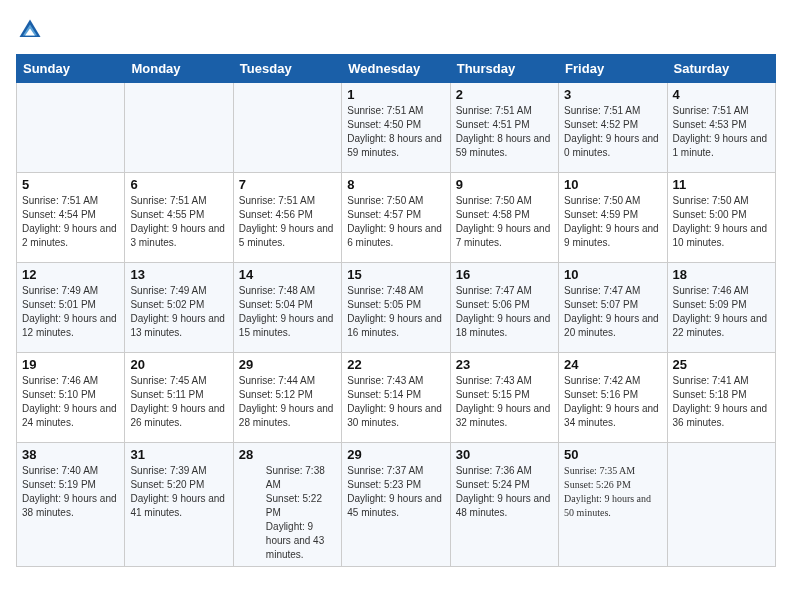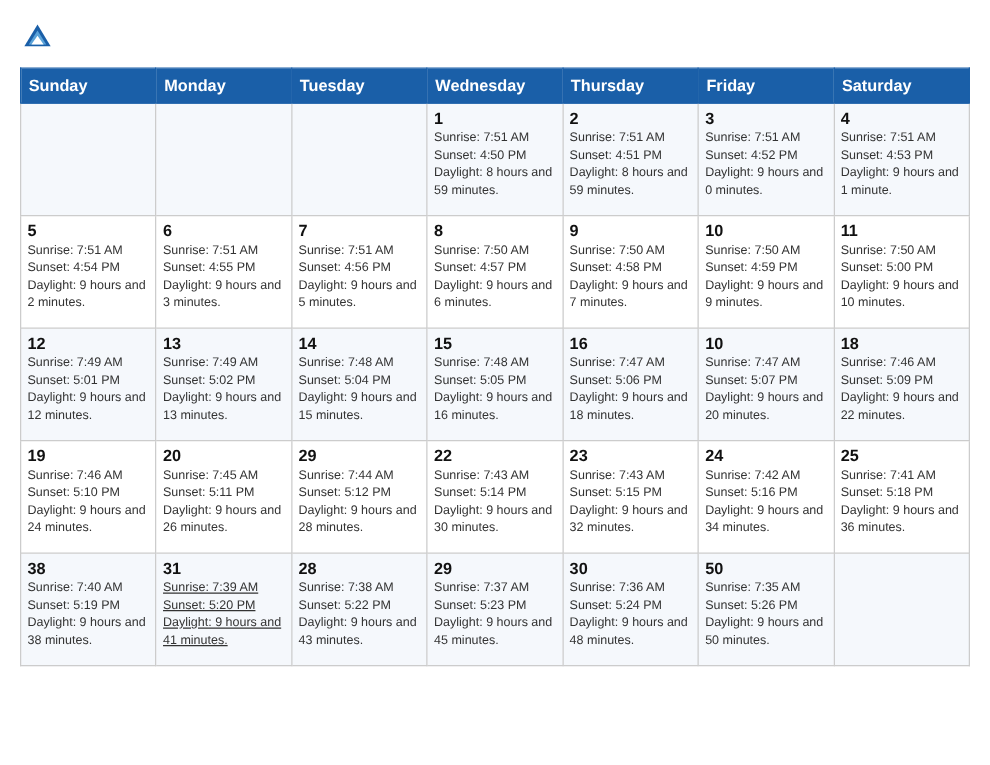--- a/index.html
+++ b/index.html
@@ -282,44 +282,44 @@
       </tr>
       <tr>
         <td>
           <span class="day-number">38</span>
           <div class="day-info" style="white-space: pre-line;">Sunrise: 7:40 AM
 Sunset: 5:19 PM
 Daylight: 9 hours and 38 minutes.</div>
         </td>
         <td>
           <span class="day-number">31</span>
-          <div class="day-info" style="white-space: pre-line; text-decoration: underline;">Sunrise: 7:39 AM
+          <div class="day-info" style="white-space: pre-line;">Sunrise: 7:39 AM
 Sunset: 5:20 PM
 Daylight: 9 hours and 41 minutes.</div>
         </td>
         <td>
           <span class="day-number">28</span>
-          <div class="day-info" style="white-space: pre-line;">Sunrise: 7:38 AM
+          <div class="day-info" style="white-space: pre-line; margin-left: 27px;">Sunrise: 7:38 AM
 Sunset: 5:22 PM
 Daylight: 9 hours and 43 minutes.</div>
         </td>
         <td>
           <span class="day-number">29</span>
           <div class="day-info" style="white-space: pre-line;">Sunrise: 7:37 AM
 Sunset: 5:23 PM
 Daylight: 9 hours and 45 minutes.</div>
         </td>
         <td>
           <span class="day-number">30</span>
           <div class="day-info" style="white-space: pre-line;">Sunrise: 7:36 AM
 Sunset: 5:24 PM
 Daylight: 9 hours and 48 minutes.</div>
         </td>
         <td>
           <span class="day-number">50</span>
-          <div class="day-info" style="white-space: pre-line;">Sunrise: 7:35 AM
+          <div class="day-info" style="white-space: pre-line; font-family: Liberation Serif, serif;">Sunrise: 7:35 AM
 Sunset: 5:26 PM
 Daylight: 9 hours and 50 minutes.</div>
         </td>
         <td></td>
       </tr>
     </tbody>
 </table>
 
 </body></html>

